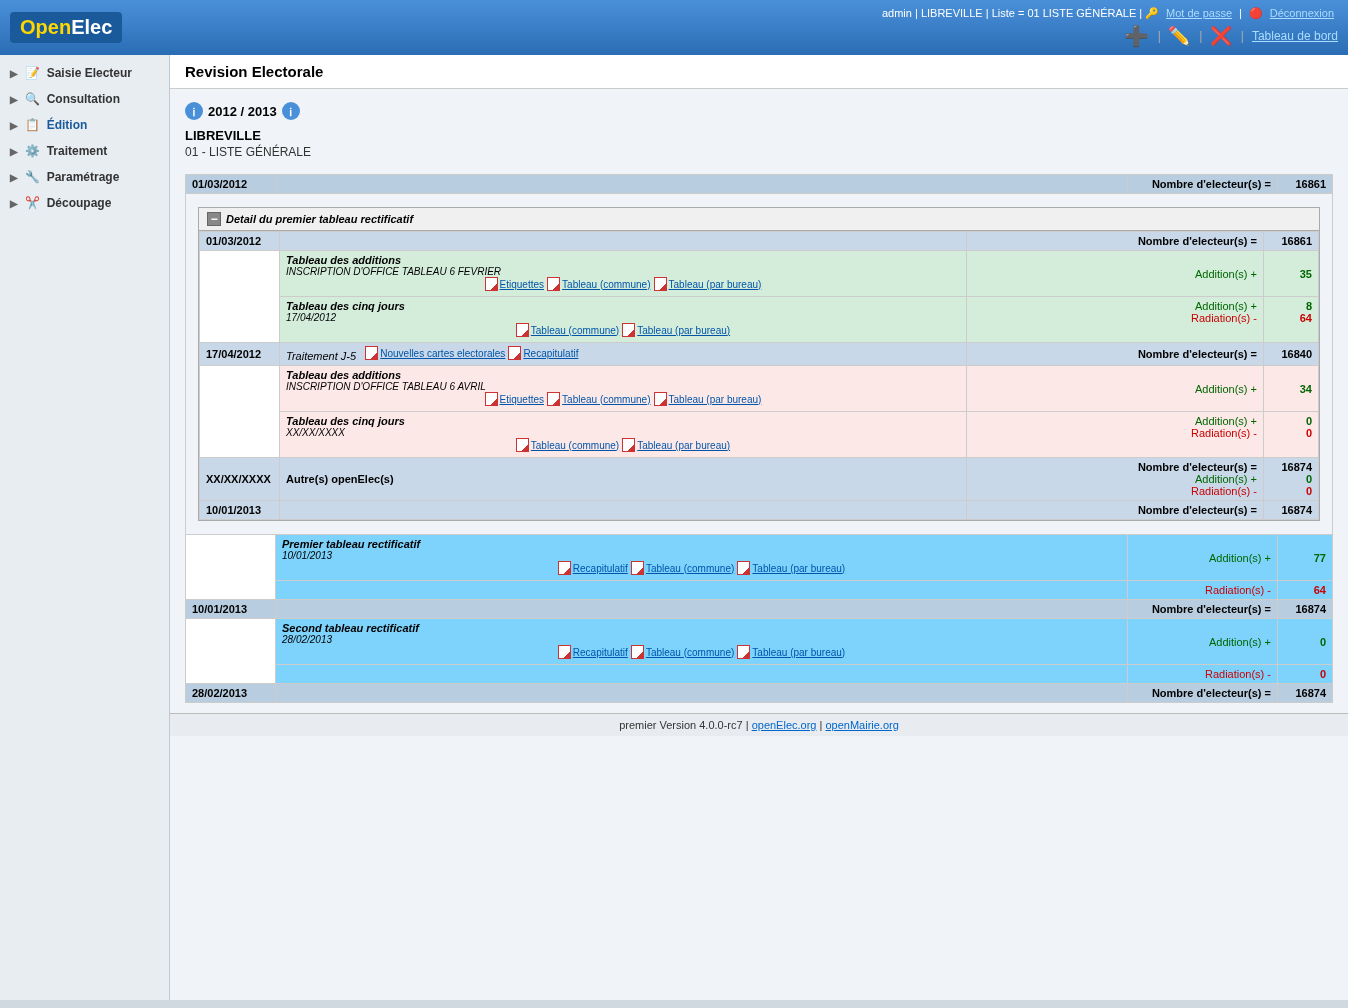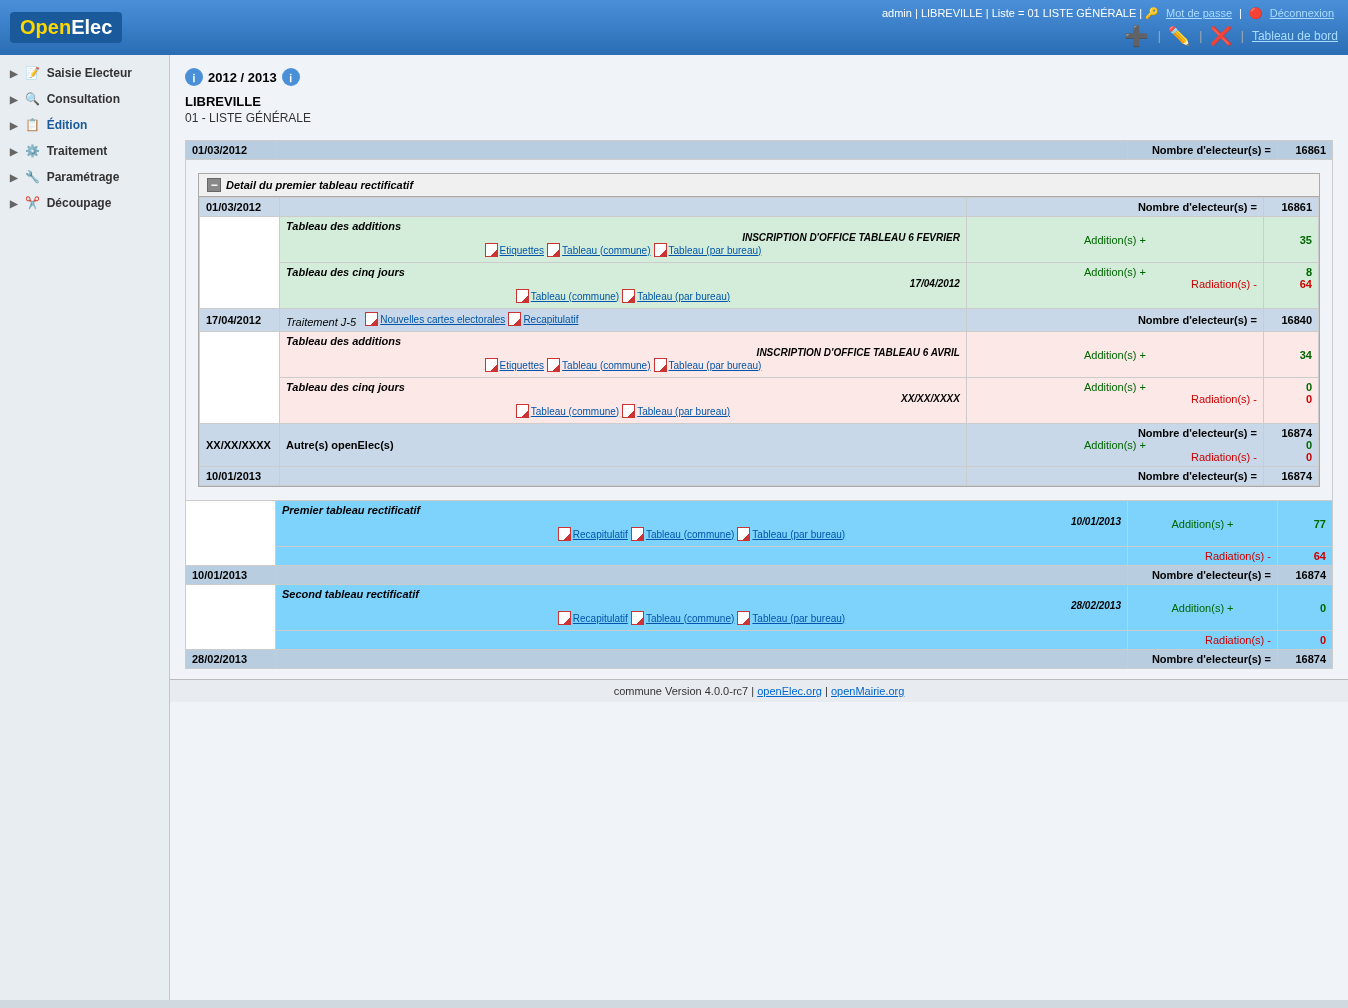--- a/index.html
+++ b/index.html
@@ -89,29 +89,29 @@
 
     .commune-name { font-weight: bold; font-size: 13px; margin-bottom: 2px; }
     .liste-name { font-size: 12px; margin-bottom: 15px; color: #333; }
     .date-cell {
       font-weight: bold;
       font-size: 11px;
       white-space: nowrap;
     }
 
     .section-title { font-weight: bold; font-style: italic; text-align: left; }
-    .section-subtitle { font-style: italic; text-align: right; font-size: 10px; font-weight: bold; }
+    .section-subtitle { font-style: italic; text-align: left; font-size: 10px; }
     .links-cell { text-align: center; }
 
     
     .bg-green { background: #d4edda; }
     
     .bg-pink { background: #fde8e8; }
 
-    .addition-cell { color: #006600; text-align: center; white-space: nowrap; }
+    .addition-cell { color: #006600; text-align: right; white-space: nowrap; }
     .radiation-cell { color: #cc0000; text-align: right; white-space: nowrap; }
     .addition-val { color: #006600; text-align: right; font-weight: bold; }
     .radiation-val { color: #cc0000; text-align: right; font-weight: bold; }
 
     
     .detail-box {
       border: 1px solid #aaa;
       background: white;
       margin: 5px 0;
     }
@@ -256,20 +256,23 @@
       <span>Paramétrage</span>
     </div>
     <div class="sidebar-item">
       <span class="sidebar-arrow">▶</span>
       <span style="color:#cc0000;">✂️</span>
       <span>Découpage</span>
     </div>
   </div>
 
   <div id="main">
+    <div id="page-header">
+      <span>Revision Electorale</span>
+    </div>
 
     <div id="content">
 
       <div class="year-nav">
         <span class="nav-arrow">ℹ</span>
         <span style="font-weight:bold;">2012 / 2013</span>
         <span class="nav-arrow">ℹ</span>
       </div>
 
       <div class="commune-name">LIBREVILLE</div>
@@ -532,20 +535,20 @@
           <td></td>
           <td style="text-align:right; font-weight:bold;">Nombre d'electeur(s) =</td>
           <td style="text-align:right; font-weight:bold;">16874</td>
         </tr>
       </tbody>
         </table>
 
     </div>
 
     <div id="footer">
-      <span>commune Version 4.0.0-rc7</span>
+      <span>premier Version 4.0.0-rc7</span>
       <span> | </span>
       <a>openElec.org</a>
       <span> | </span>
       <a>openMairie.org</a>
     </div>
   </div>
 </div>
 
 </body></html>

